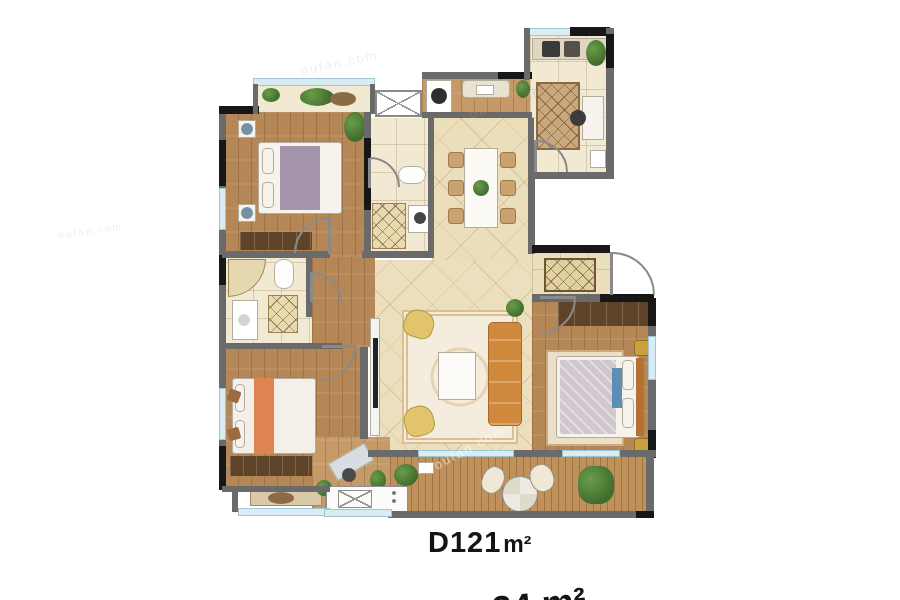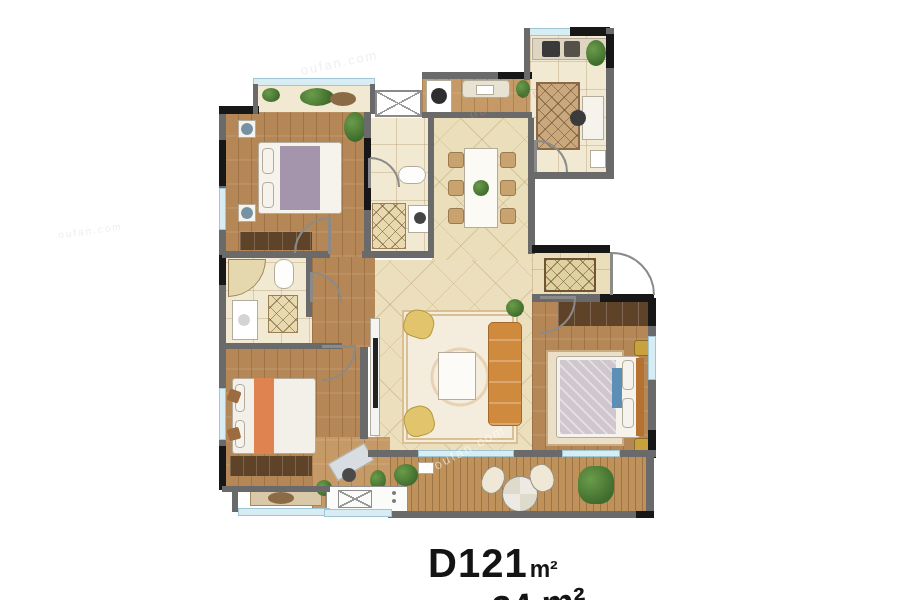--- a/index.html
+++ b/index.html
@@ -25,21 +25,21 @@
   .win{background:#d8edf3;border:1px solid #9fc6d2;box-sizing:border-box;}
   .furn{border:1px solid #b3ab9b;background:#f6f3ec;box-sizing:border-box;}
   .green{background:radial-gradient(circle at 35% 35%,#6a9c4a,#3f6b2c 75%);border-radius:50%;}
   .arcq{border:2px solid #8a8a8a;border-radius:50%;box-sizing:border-box;}
   .leaf{background:#8a8a8a;}
   .shaftX{background:#fff;border:2px solid #8a8a8a;box-sizing:border-box;background-image:
       linear-gradient(to bottom right,transparent 48%,#9a9a9a 48% 52%,transparent 52%),
       linear-gradient(to bottom left,transparent 48%,#9a9a9a 48% 52%,transparent 52%);}
   .wm{color:rgba(255,255,255,.55);font-size:13px;letter-spacing:2px;white-space:nowrap;}
   .caption{font-weight:bold;color:#141414;display:flex;align-items:baseline;}
-  .caption .code{font-size:40px;letter-spacing:1px;margin-top:15px;}
+  .caption .code{font-size:29px;letter-spacing:1px;}
   .caption .unit{font-size:23px;margin-left:2px;}
   .clip-line{font-weight:bold;color:#141414;font-size:36px;transform:rotate(-6deg);white-space:nowrap;}
 </style>
 </head>
 <body>
 
 <div id="canvas">
 
   <div class="abs" data-bind-bg="colors.tile_light" style="left: 256px; top: 84px; width: 116px; height: 30px; background-color: rgb(241, 233, 210);"></div>
   <div class="abs wood" data-bind-bg="colors.wood_floor" style="left: 225px; top: 112px; width: 143px; height: 145px; background-color: rgb(181, 135, 86);"></div>

